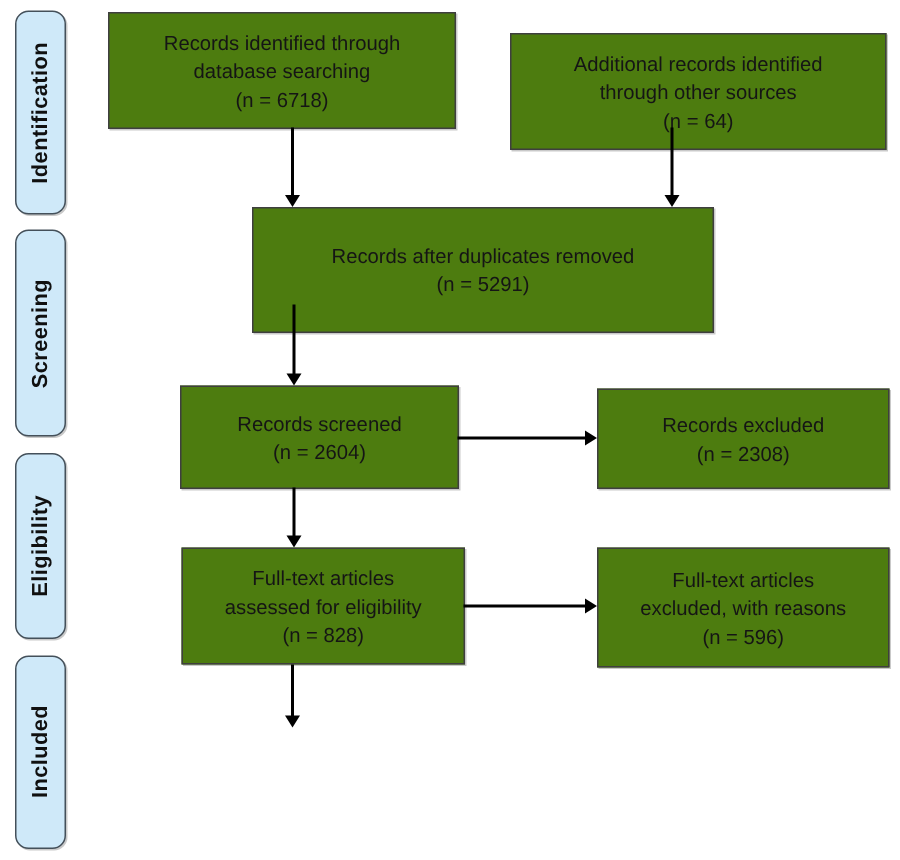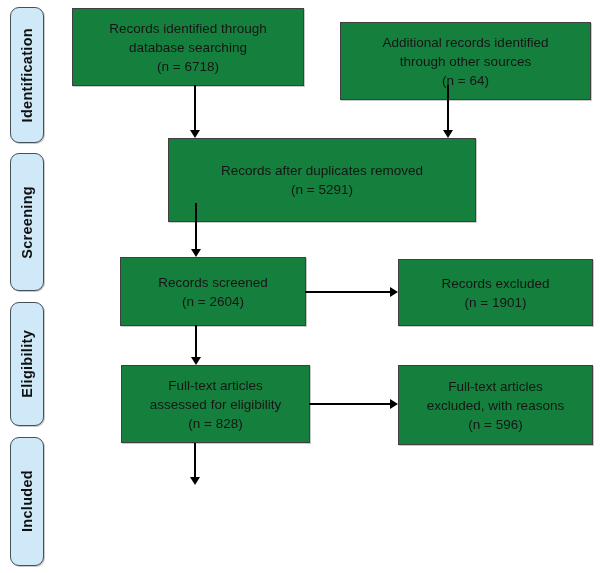--- a/index.html
+++ b/index.html
@@ -37,21 +37,21 @@
     white-space: nowrap;
   }
   .stage-identification { top: 7px;   height: 136px; }
   .stage-screening      { top: 153px; height: 138px; }
   .stage-eligibility    { top: 302px; height: 124px; }
   .stage-included       { top: 437px; height: 129px; }
 
   
   .flow-box {
     position: absolute;
-    background: #15803d;
+    background: #4d7c0f;
     border: 1.5px solid #3f3f3f;
     display: flex;
     align-items: center;
     justify-content: center;
     text-align: center;
     box-shadow: 1px 1px 0 #c9c9c9;
   }
   .box-text {
     white-space: pre-line;
     font-size: 13.5px;
@@ -129,21 +129,21 @@
   <div class="flow-box box-after-duplicates">
     <span class="box-text">Records after duplicates removed
 (n = 5291)</span>
   </div>
   <div class="flow-box box-screened">
     <span class="box-text">Records screened
 (n = 2604)</span>
   </div>
   <div class="flow-box box-excluded">
     <span class="box-text">Records excluded
-(n = 1901)</span>
+(n = 2308)</span>
   </div>
   <div class="flow-box box-fulltext-assessed">
     <span class="box-text">Full-text articles
 assessed for eligibility
 (n = 828)</span>
   </div>
   <div class="flow-box box-fulltext-excluded">
     <span class="box-text">Full-text articles
 excluded, with reasons
 (n = 596)</span>

